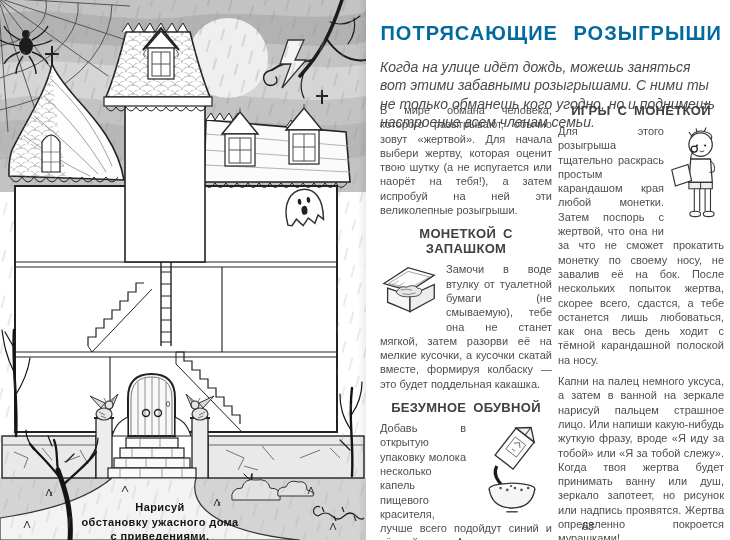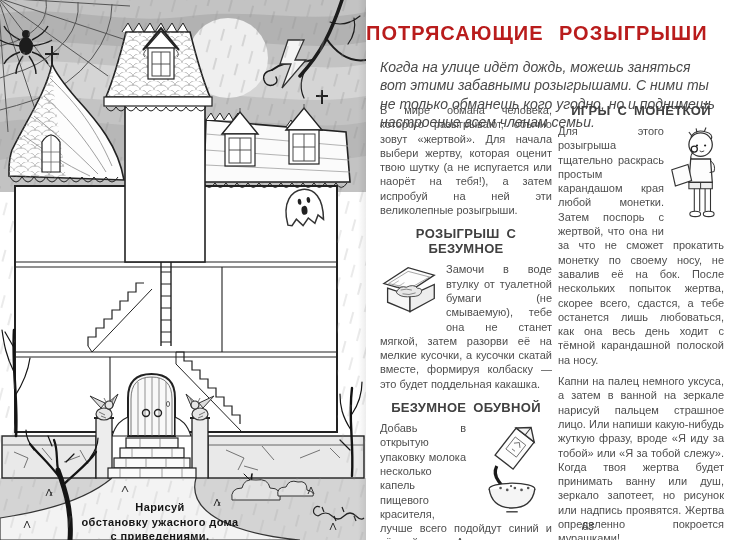--- a/index.html
+++ b/index.html
@@ -2,22 +2,22 @@
 <html><head>
 <meta charset="utf-8">
 <style>
   html,body{margin:0;padding:0;background:#ffffff;}
   .spread{position:relative;width:730px;height:540px;background:#ffffff;overflow:hidden;
           font-family:"Liberation Sans","DejaVu Sans",sans-serif;}
   .left-page{position:absolute;left:0;top:0;width:316px;height:540px;}
   .gutter{position:absolute;left:358px;top:0;width:16px;height:540px;
           background:linear-gradient(90deg,rgba(0,0,0,0) 0%,rgba(0,0,0,0.07) 50%,rgba(0,0,0,0) 100%);}
   .right-page{position:absolute;left:366px;top:0;width:364px;height:540px;background:#fff;color:#4e4e4e;}
-  .rp-title{position:absolute;top:22px;left:0;width:356px;text-align:left;
-            font-size:20px;font-weight:800;letter-spacing:1px;word-spacing:9px;color:#b91c1c;}
+  .rp-title{position:absolute;top:22px;left:0;width:356px;text-align:right;
+            font-size:20px;font-weight:800;letter-spacing:1px;word-spacing:9px;color:#0369a1;}
   .rp-intro{position:absolute;top:58px;left:14px;width:336px;text-align:left;
             font-size:14px;line-height:1.32;color:#4a4a4a;font-style:italic;}
   .col{position:absolute;top:103px;}
   .col-l{left:14px;width:172px;}
   .col-r{left:192px;width:166px;}
   .para{font-size:11px;line-height:1.3;text-align:justify;margin:0 0 7px;color:#4e4e4e;}
   .shead{text-align:center;font-size:13px;font-weight:800;letter-spacing:.3px;word-spacing:3px;
          color:#404040;margin:9px 0 6px;}
   .shead.first{margin-top:0;}
   .fl-l{float:left;margin:1px 6px 1px 0;}
@@ -236,21 +236,21 @@
   <div class="gutter"></div>
 
   <div class="right-page">
 
     <div class="rp-title">ПОТРЯСАЮЩИЕ РОЗЫГРЫШИ</div>
     <div class="rp-intro">Когда на улице идёт дождь, можешь заняться вот этими забавными розыгрышами. С ними ты не только обманешь кого угодно, но и поднимешь настроение всем членам семьи.</div>
 
     <div class="col col-l">
       <p class="para">В мире обмана человека, которого разыгрывают, обычно зовут «жертвой». Для начала выбери жертву, которая оценит твою шутку (а не испугается или наорёт на тебя!), а затем испробуй на ней эти великолепные розыгрыши.</p>
 
-      <div class="shead">РОЗЫГРЫШ С БЕЗУМНОЕ</div>
+      <div class="shead">МОНЕТКОЙ С ЗАПАШКОМ</div>
       <p class="para">
         <svg class="fl-l" width="60" height="56" viewBox="0 0 64 60">
           <polygon points="4,22 30,5 58,13 32,30" fill="#fdfdfd" stroke="#333" stroke-width="1.4"></polygon>
           <polygon points="9,22 30,9 53,15 32,27" fill="none" stroke="#777" stroke-width="0.7"></polygon>
           <polygon points="8,27 32,35 32,52 8,42" fill="#f6f6f6" stroke="#333" stroke-width="1.4"></polygon>
           <polygon points="32,35 58,23 58,38 32,52" fill="#ededed" stroke="#333" stroke-width="1.4"></polygon>
           <path d="M18 30 q4 -6 10 -4 q8 -4 12 1 q6 0 4 5 q-2 4 -10 4 q-10 1 -14 -2 q-4 -2 -2 -4 Z" fill="#e7e7e7" stroke="#444" stroke-width="1"></path>
           <path d="M22 29 q6 -2 12 0 M24 33 q7 2 14 -1" stroke="#555" stroke-width="0.7" fill="none"></path>
           <path d="M12 24 l8 -5 M18 26 l8 -5" stroke="#888" stroke-width="0.6"></path>
         </svg>

